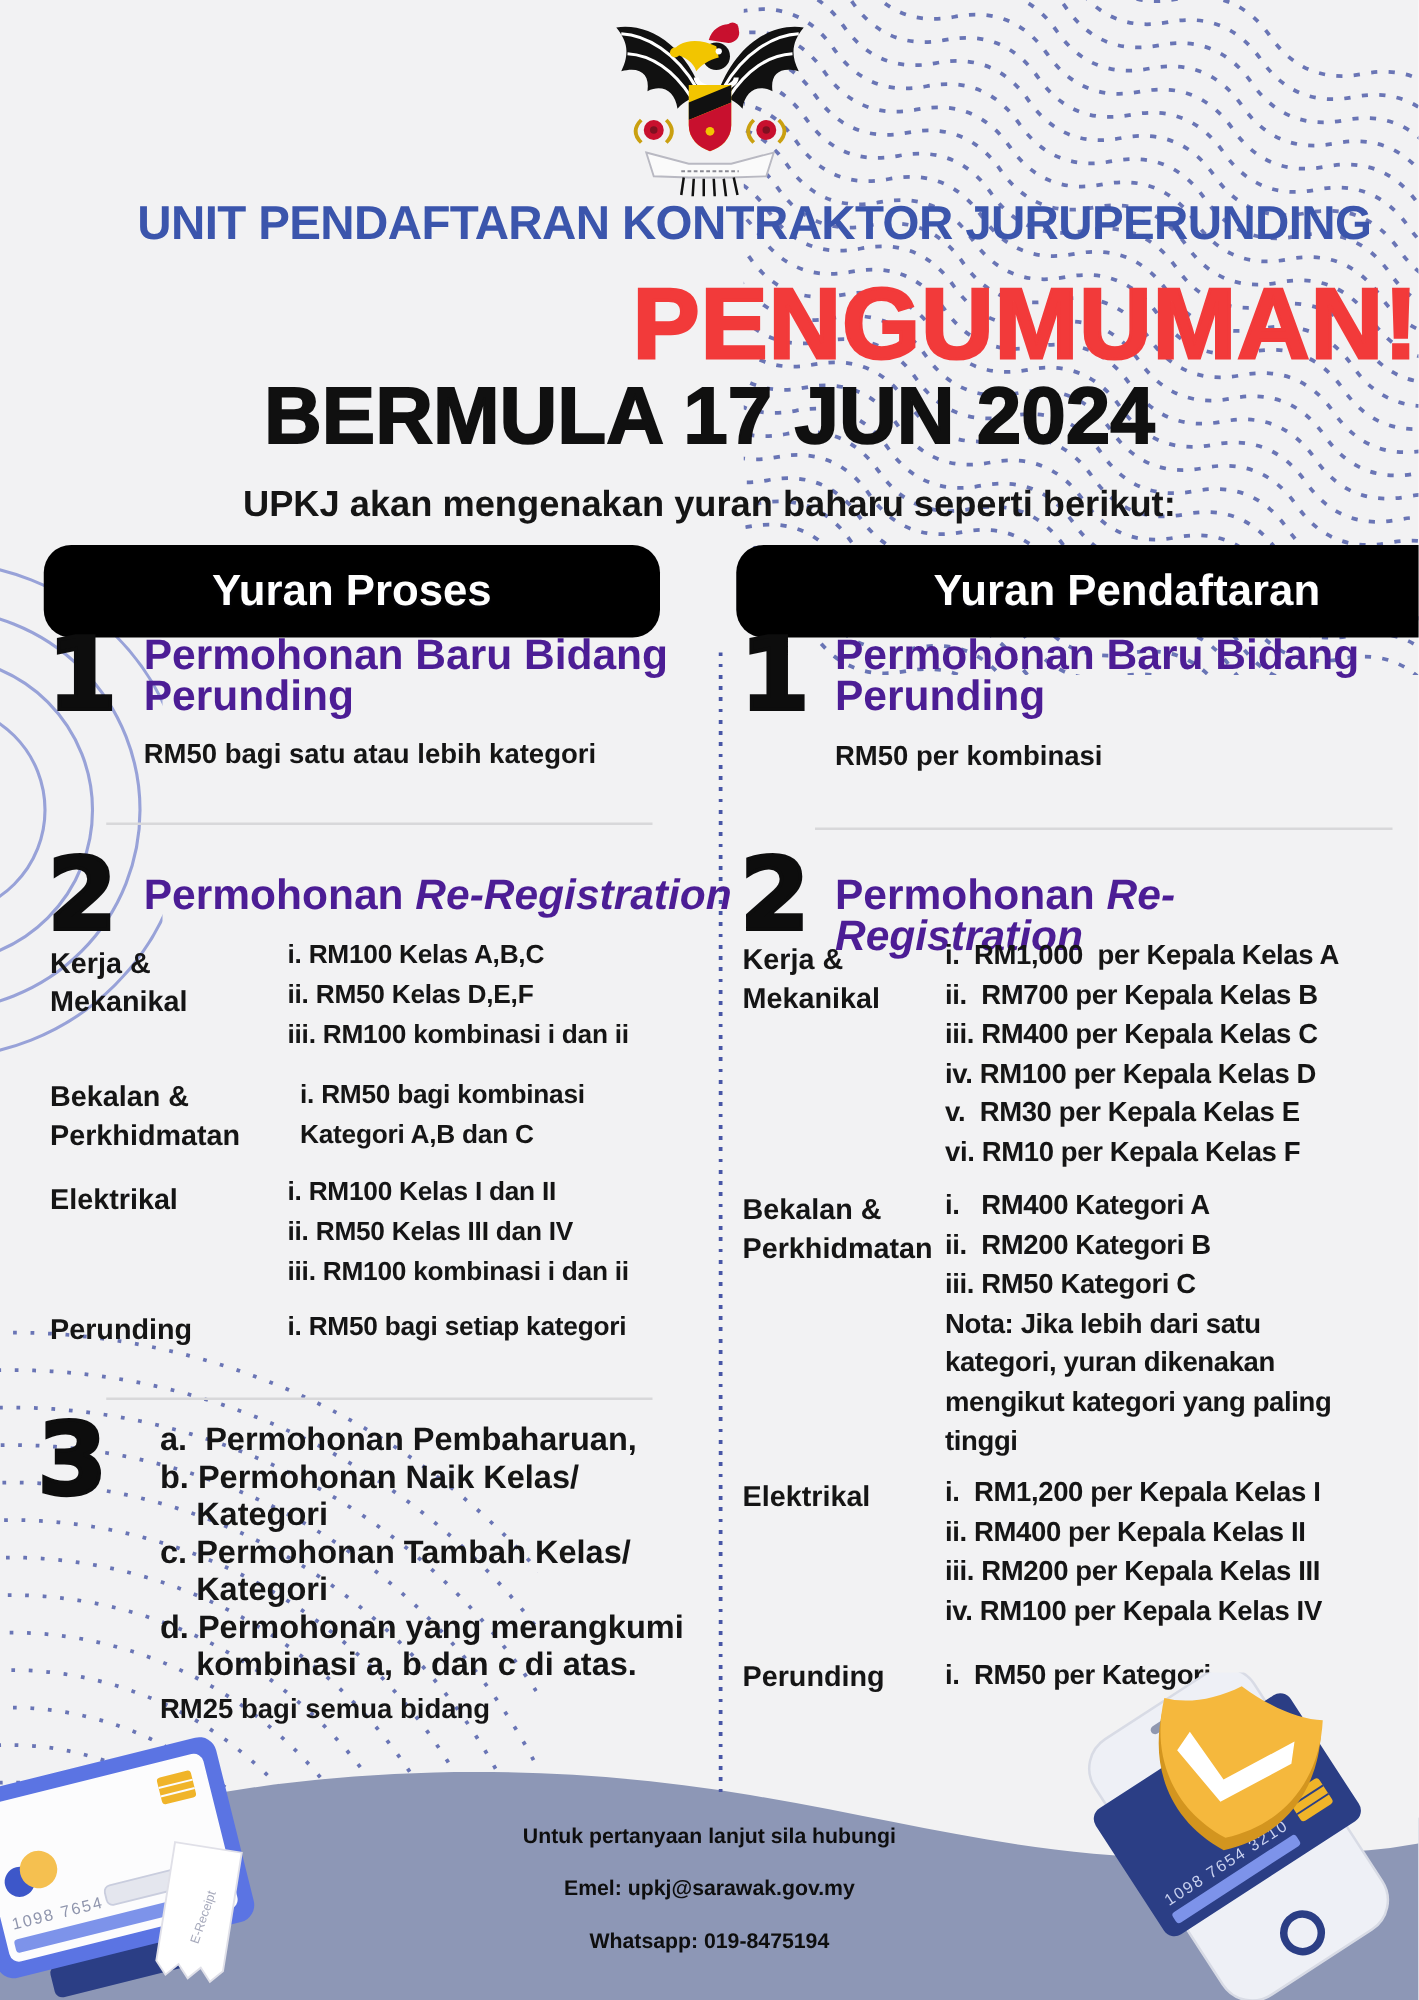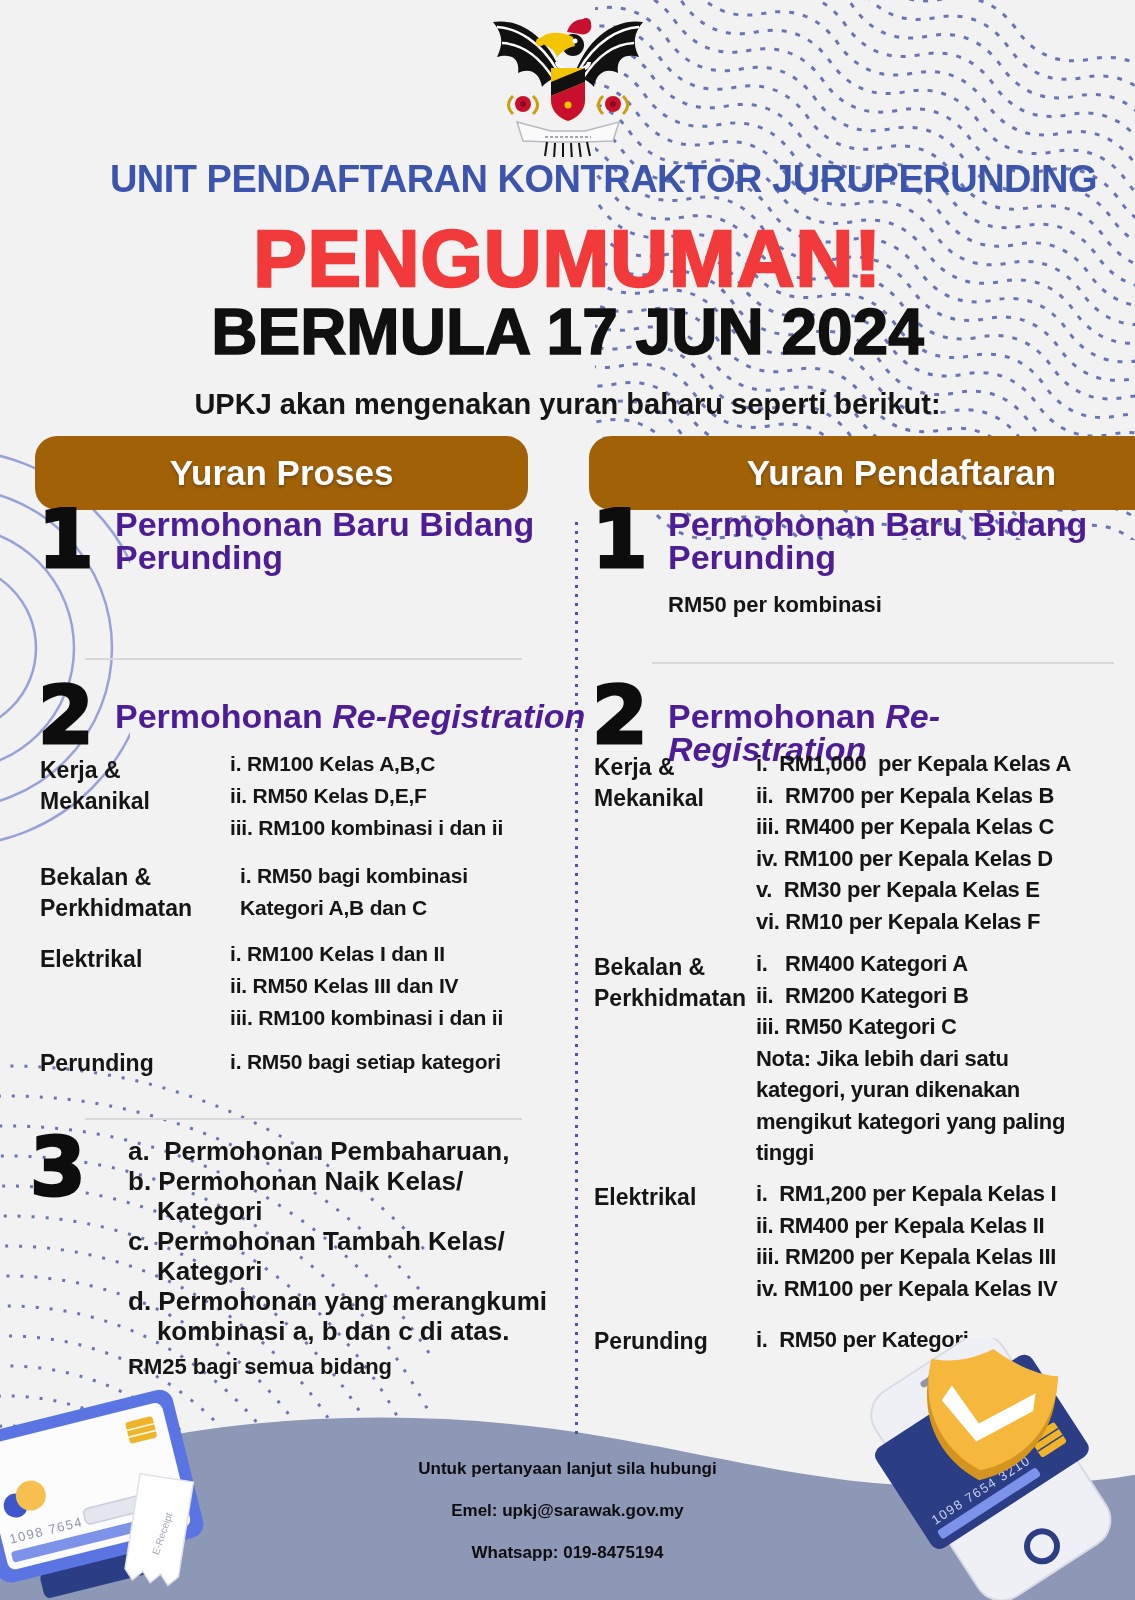--- a/index.html
+++ b/index.html
@@ -2,24 +2,24 @@
 <html><head>
 <meta charset="utf-8">
 <style>
   html,body{margin:0;padding:0;}
   body{font-family:"Liberation Sans",sans-serif;}
   #poster{position:relative;width:1135px;height:1600px;background:#f2f2f3;overflow:hidden;}
   .abs{position:absolute;}
   .pre{white-space:pre-wrap;}
   .center{left:0;width:1135px;text-align:center;}
   .org{top:158px;font-size:38px;font-weight:bold;color:#3b55ac;letter-spacing:-0.5px;padding-left:36px;}
-  .announce{top:213px;font-size:80px;font-weight:bold;color:#f23a3a;-webkit-text-stroke:2.5px #f23a3a;letter-spacing:1px;}
+  .announce{top:213px;font-size:80px;font-weight:bold;color:#f23a3a;-webkit-text-stroke:2.5px #f23a3a;letter-spacing:1px;text-align:right;}
   .datebig{top:295px;font-size:64px;font-weight:bold;color:#101010;-webkit-text-stroke:1.5px #101010;}
   .subtitle{top:388px;font-size:29px;font-weight:bold;color:#151515;}
-  .pill{top:436px;height:74px;background:#a16207;border-radius:22px;color:#fff;
+  .pill{top:436px;height:74px;background:#000000;border-radius:22px;color:#fff;
         font-size:35px;font-weight:bold;text-align:center;line-height:74px;
         text-shadow:0 2px 3px rgba(20,20,40,.35);}
   .bignum{font-family:"DejaVu Sans",sans-serif;font-weight:bold;font-size:80px;line-height:1;
           color:#0d0d0d;-webkit-text-stroke:3px #0d0d0d;}
   .h{font-size:34px;font-weight:bold;color:#4c1d95;line-height:33px;}
   .hi{font-style:italic;}
   .d{font-size:22px;font-weight:bold;color:#151515;}
   .lbl{font-size:23px;font-weight:bold;color:#151515;line-height:31px;}
   .val{font-size:21px;font-weight:bold;color:#151515;line-height:32px;letter-spacing:-0.2px;}
   .valr{font-size:22px;font-weight:bold;color:#151515;line-height:31.5px;letter-spacing:-0.3px;}
@@ -156,20 +156,21 @@
   <div class="abs center subtitle">UPKJ akan mengenakan yuran baharu seperti berikut:</div>
 
   <div class="abs pill" style="left:35px;width:493px;">Yuran Proses</div>
   <div class="abs pill" style="left:589px;width:625px;">Yuran Pendaftaran</div>
 
   <div class="abs vdots" style="left:575px;top:522px;height:918px;"></div>
 
   <div class="abs bignum" style="left:38px;top:500px;">1</div>
   <div class="abs h pre" style="left:115px;top:508px;">Permohonan Baru Bidang
 Perunding</div>
+  <div class="abs d" style="left:115px;top:590px;">RM50 bagi satu atau lebih kategori</div>
   <div class="abs hr" style="left:85px;top:658px;width:437px;"></div>
 
   <div class="abs bignum" style="left:38px;top:676px;">2</div>
   <div class="abs h" style="left:115px;top:700px;">
     <span>Permohonan </span><span class="hi">Re-Registration</span>
   </div>
 
   <div class="abs lbl pre" style="left:40px;top:755px;">Kerja &amp;
 Mekanikal</div>
   <div class="abs val pre" style="left:230px;top:748px;">i. RM100 Kelas A,B,C

